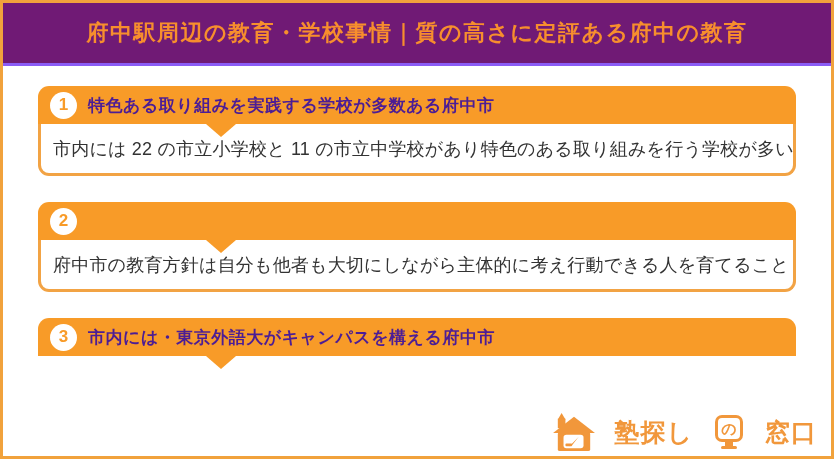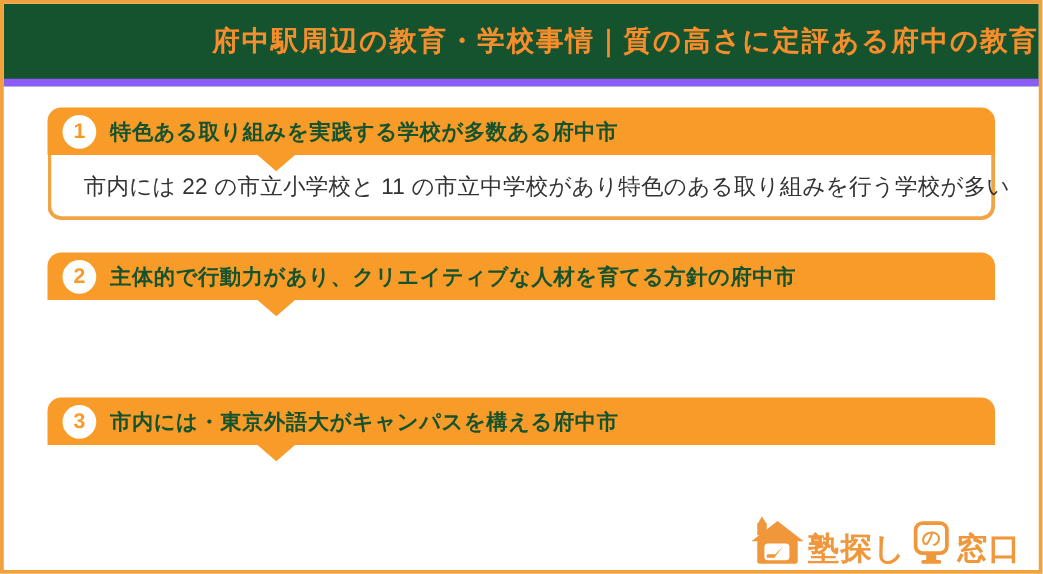--- a/index.html
+++ b/index.html
@@ -11,24 +11,24 @@
   .frame{
     position:absolute;inset:0;
     border:3px solid #f1a23c;
     box-sizing:border-box;
     pointer-events:none;
     z-index:10;
   }
   
   .banner{
     position:absolute;top:3px;left:3px;right:3px;height:60px;
-    background:#14532d;
-    border-bottom:6px solid #8b5cf6;
+    background:#701a75;
+    border-bottom:3px solid #8b5cf6;
     box-sizing:content-box;
-    display:flex;align-items:center;justify-content:flex-end;
+    display:flex;align-items:center;justify-content:center;
   }
   .banner-title{
     color:#f78e2d;
     font-size:22px;font-weight:bold;letter-spacing:1.5px;
     white-space:nowrap;
   }
   
   .section{
     position:absolute;left:38px;width:758px;box-sizing:border-box;
   }
@@ -43,47 +43,47 @@
     position:relative;z-index:2;
   }
   .num-circle{
     width:27px;height:27px;border-radius:50%;
     background:#ffffff;color:#f89b28;
     font-size:17px;font-weight:bold;
     display:flex;align-items:center;justify-content:center;
     flex:0 0 auto;
   }
   .bar-heading{
-    color:#14532d;font-size:17px;font-weight:bold;
+    color:#4c1d95;font-size:17px;font-weight:bold;
     letter-spacing:0.5px;white-space:nowrap;
   }
   .pointer{
     position:absolute;top:38px;left:168px;
     width:0;height:0;
     border-left:15px solid transparent;
     border-right:15px solid transparent;
     border-top:13px solid #f89b28;
     z-index:3;
   }
   .box{
     height:52px;background:#ffffff;
     border:3px solid #f2a344;border-top:none;
     border-radius:0 0 11px 11px;
     box-sizing:border-box;
     display:flex;align-items:center;
-    padding:0 26px;
+    padding:0 12px;
   }
   .box-text{
     color:#333333;font-size:18px;letter-spacing:0.2px;
     white-space:nowrap;
   }
   
   .logo{
     position:absolute;right:17px;top:412px;height:40px;
-    display:flex;align-items:flex-end;gap:3px;z-index:5;
+    display:flex;align-items:center;gap:19px;z-index:5;
   }
   .logo-word{
     color:#f1973b;font-size:25px;font-weight:bold;
     letter-spacing:1px;white-space:nowrap;line-height:1;
   }
   .logo-monitor{
     position:relative;
     width:22px;height:21px;margin:0 3px 8px 3px;
     border:3px solid #f1973b;border-radius:7px;
     display:flex;align-items:center;justify-content:center;
@@ -117,23 +117,25 @@
   </div>
   <div class="pointer"></div>
   <div class="box">
     <div class="box-text">市内には 22 の市立小学校と 11 の市立中学校があり特色のある取り組みを行う学校が多い</div>
   </div>
 </div>
 
 <div class="section sec2">
   <div class="bar">
     <div class="num-circle">2</div>
-    <div class="bar-heading">主体的で行動力があり、クリエイティブな人材を育てる方針の府中市</div>
   </div>
   <div class="pointer"></div>
+  <div class="box">
+    <div class="box-text">府中市の教育方針は自分も他者も大切にしながら主体的に考え行動できる人を育てること</div>
+  </div>
 </div>
 
 <div class="section sec3">
   <div class="bar">
     <div class="num-circle">3</div>
     <div class="bar-heading">市内には・東京外語大がキャンパスを構える府中市</div>
   </div>
   <div class="pointer"></div>
 </div>
 

